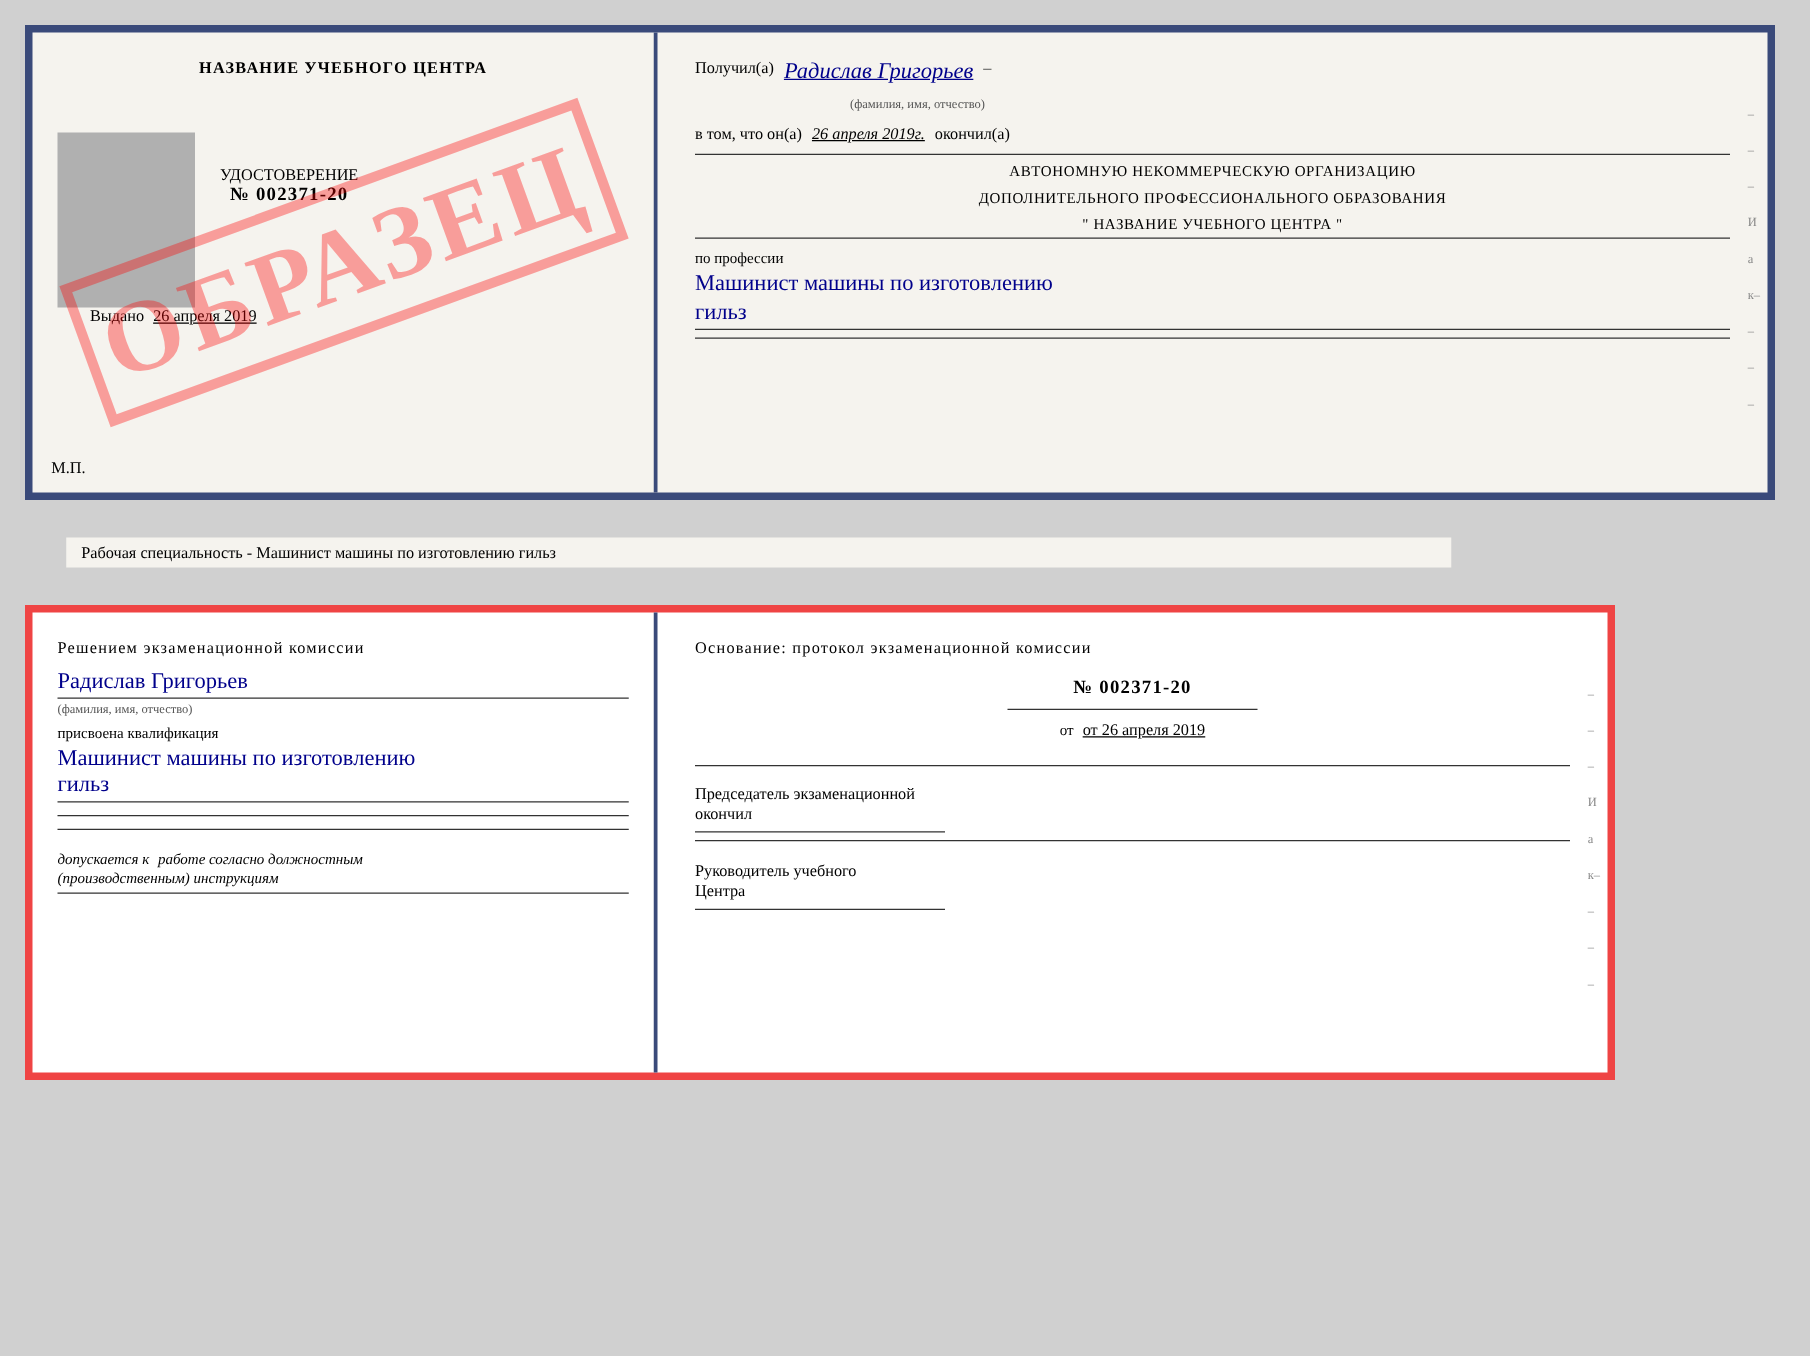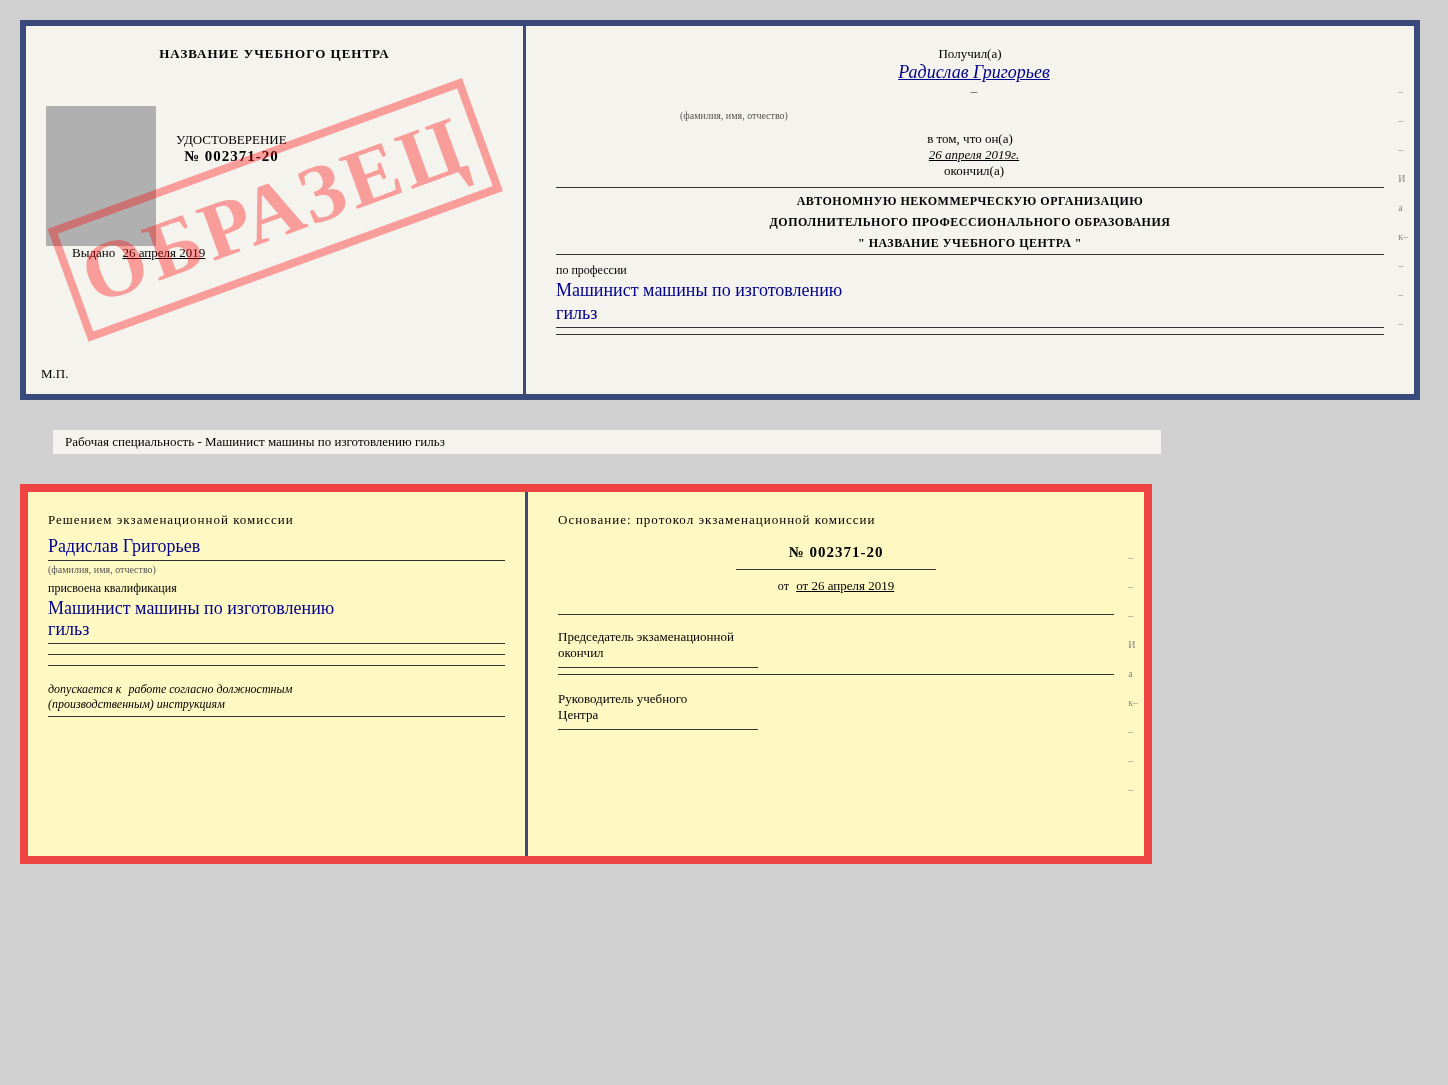--- a/index.html
+++ b/index.html
@@ -108,24 +108,23 @@
       border: 8px solid red;
       padding: 5px 10px;
       letter-spacing: 4px;
       pointer-events: none;
       white-space: nowrap;
     }
 
     
     .line-row {
       display: flex;
-      align-items: center;
+      align-items: flex-start;
       margin-bottom: 6px;
       font-size: 13px;
-      flex-direction: column;
     }
 
     .underline-text {
       text-decoration: underline;
       font-style: italic;
       color: #00008b;
       font-size: 15px;
     }
 
     .small-label {
@@ -140,21 +139,21 @@
     }
 
     .horizontal-line {
       border-bottom: 1px solid #333;
       width: 100%;
       margin: 3px 0;
     }
 
     .bold-center {
       font-size: 12px;
-      font-weight: bold;
+      font-weight: normal;
       text-align: center;
       letter-spacing: 0.5px;
       margin: 6px 0 2px 0;
     }
 
     .profession-label {
       font-size: 12px;
       margin-top: 8px;
     }
 
@@ -182,23 +181,23 @@
       background: #f5f3ee;
       padding: 4px 12px;
       font-size: 13px;
       width: 1108px;
       margin-left: 33px;
     }
 
     
     .cert-bottom {
       display: flex;
-      border: 8px solid #ef4444;
-      background: #fef9c3;
-      width: 1132px;
+      border: 6px solid #ef4444;
+      background: #ffffff;
+      width: 1272px;
       min-height: 380px;
       position: relative;
     }
 
     .cert-bottom-left {
       width: 500px;
       border-right: 3px solid #3a4a7a;
       padding: 20px;
       position: relative;
     }

